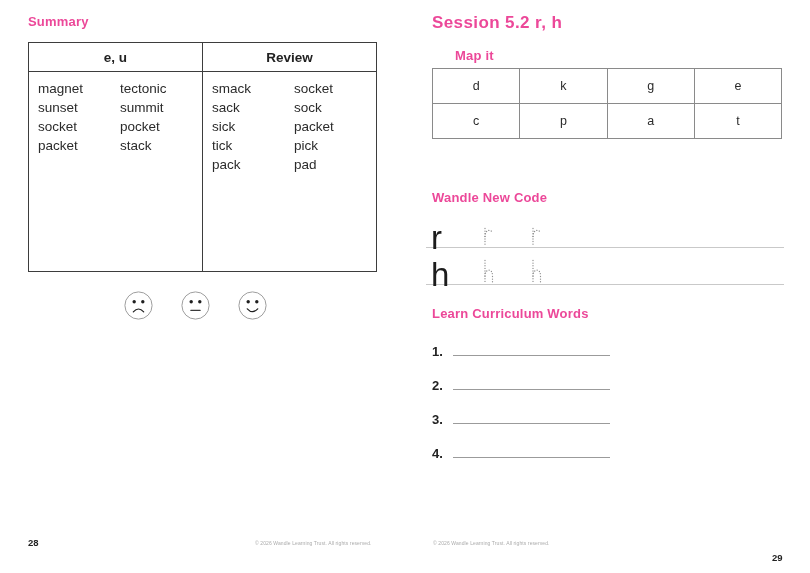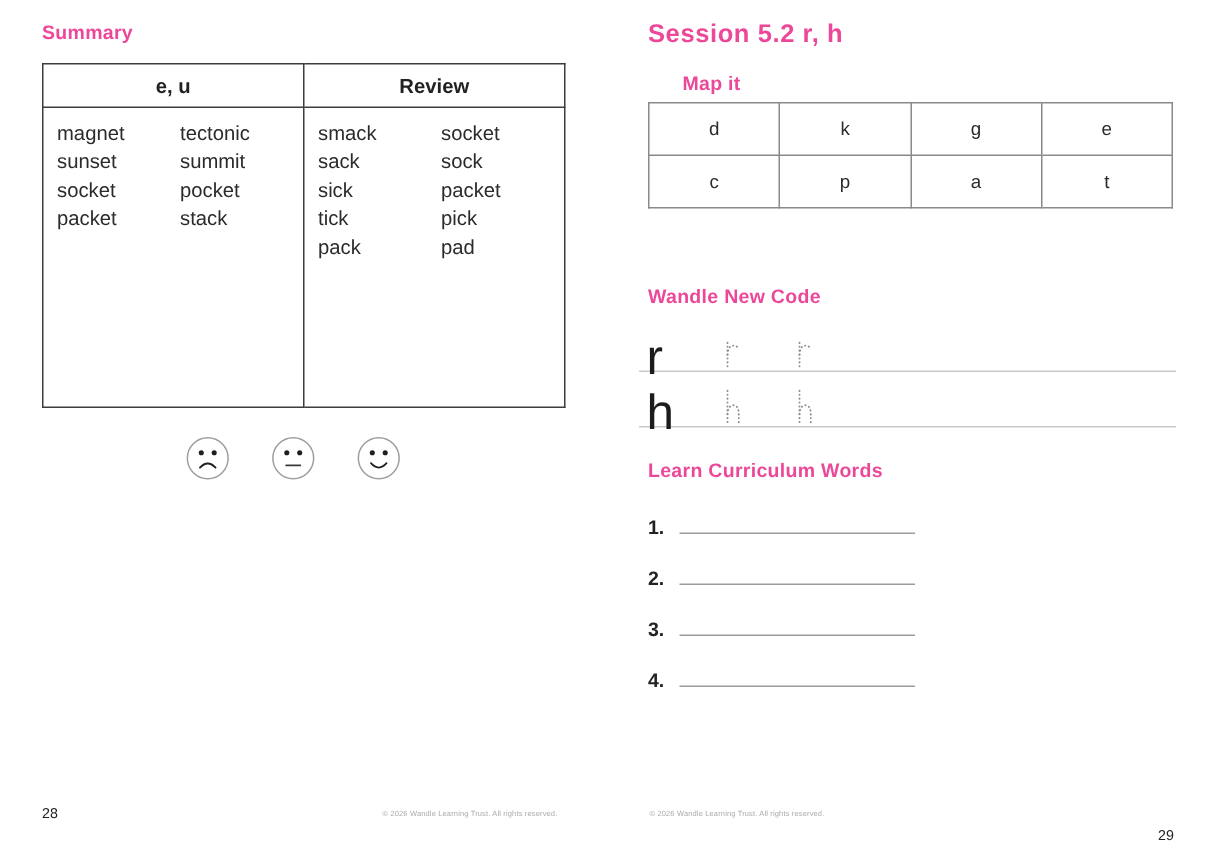--- a/index.html
+++ b/index.html
@@ -55,21 +55,21 @@
   .dotted { position:absolute; bottom:0; }
   .dotted.pos-a { left:55px; }
   .dotted.pos-b { left:103px; }
 
   
   .blank-row { position:absolute; left:27px; height:16px; display:flex; align-items:baseline; }
   .blank-num { font-size:13px; font-weight:bold; color:#222; width:21px; }
   .blank-line { display:inline-block; width:157px; border-bottom:1px solid #9b9b9b; }
 
   
-  .pageno { font-size:9.5px; font-weight:normal; color:#222; }
+  .pageno { font-size:9.5px; font-weight:bold; color:#222; }
   .copyright { font-size:5px; color:#ababab; letter-spacing:0.1px; white-space:nowrap; }
 </style>
 </head>
 <body>
 
 <section class="page page-left">
 
   <div class="abs h-small" style="left:28px; top:14px;">Summary</div>
 
   <table class="summary-table abs" style="left:28px; top:42px;">

